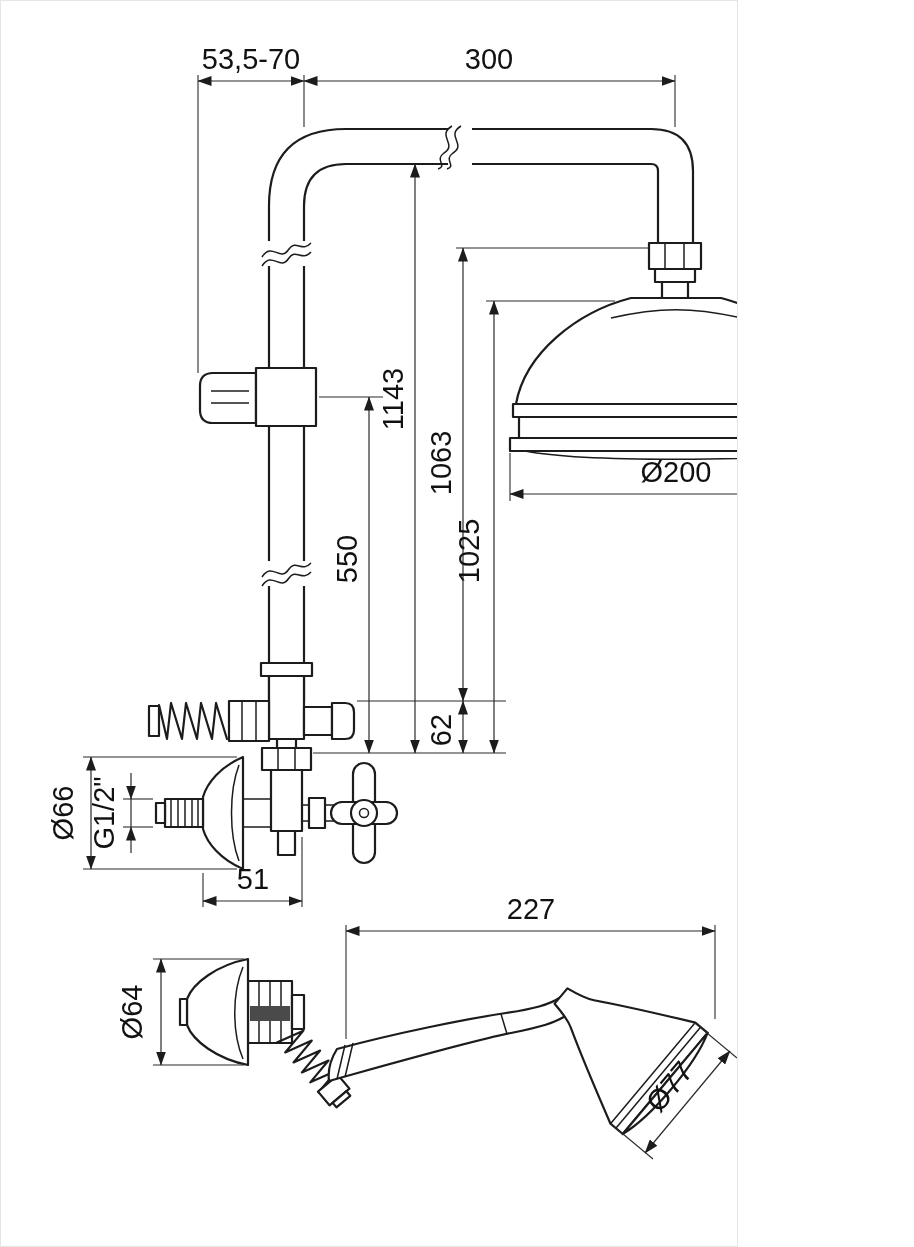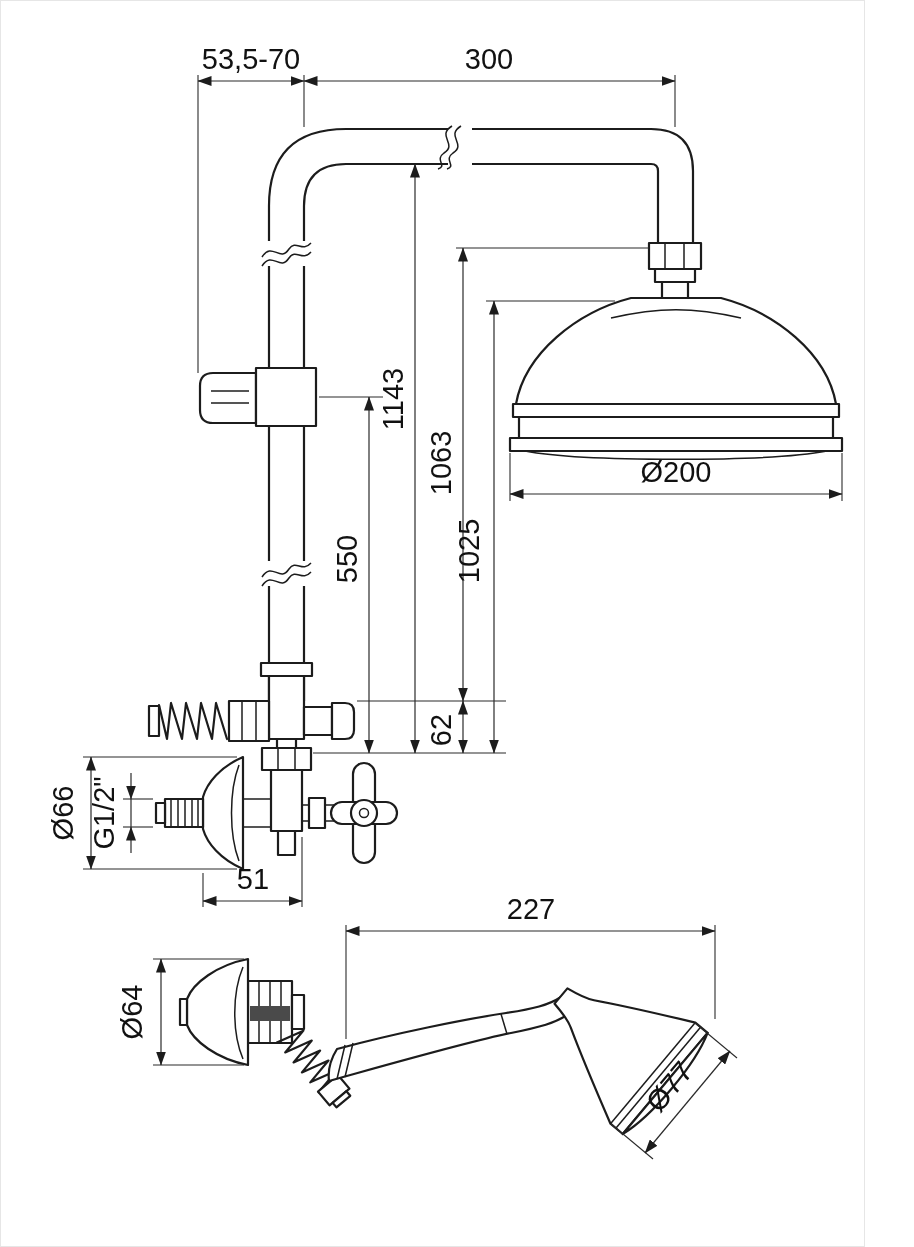--- a/index.html
+++ b/index.html
@@ -1,16 +1,16 @@
 <!DOCTYPE html>
 <html><head>
 <meta charset="utf-8">
 <style>
   html,body{margin:0;padding:0;background:#fff;}
-  .canvas{position:relative;width:865px;height:1247px;background:#ffffff;border:1px solid #e6e6e6;box-sizing:border-box;overflow:hidden;}
+  .canvas{position:relative;width:738px;height:1247px;background:#ffffff;border:1px solid #e6e6e6;box-sizing:border-box;overflow:hidden;}
   svg{display:block;}
   .o{fill:#ffffff;stroke:#1c1c1c;stroke-width:2.2;stroke-linejoin:round;}
   .ol{fill:none;stroke:#1c1c1c;stroke-width:2.2;stroke-linecap:round;stroke-linejoin:round;}
   .d1{fill:none;stroke:#1c1c1c;stroke-width:1.5;}
   .wh{fill:#ffffff;stroke:none;}
   .dk{fill:#4a4a4a;stroke:none;}
   .ext{stroke:#2b2b2b;stroke-width:1.1;fill:none;}
   .dim{stroke:#2b2b2b;stroke-width:1.2;fill:none;}
   .lbl{font-family:"Liberation Sans",sans-serif;font-size:29px;fill:#111;}
 </style>

